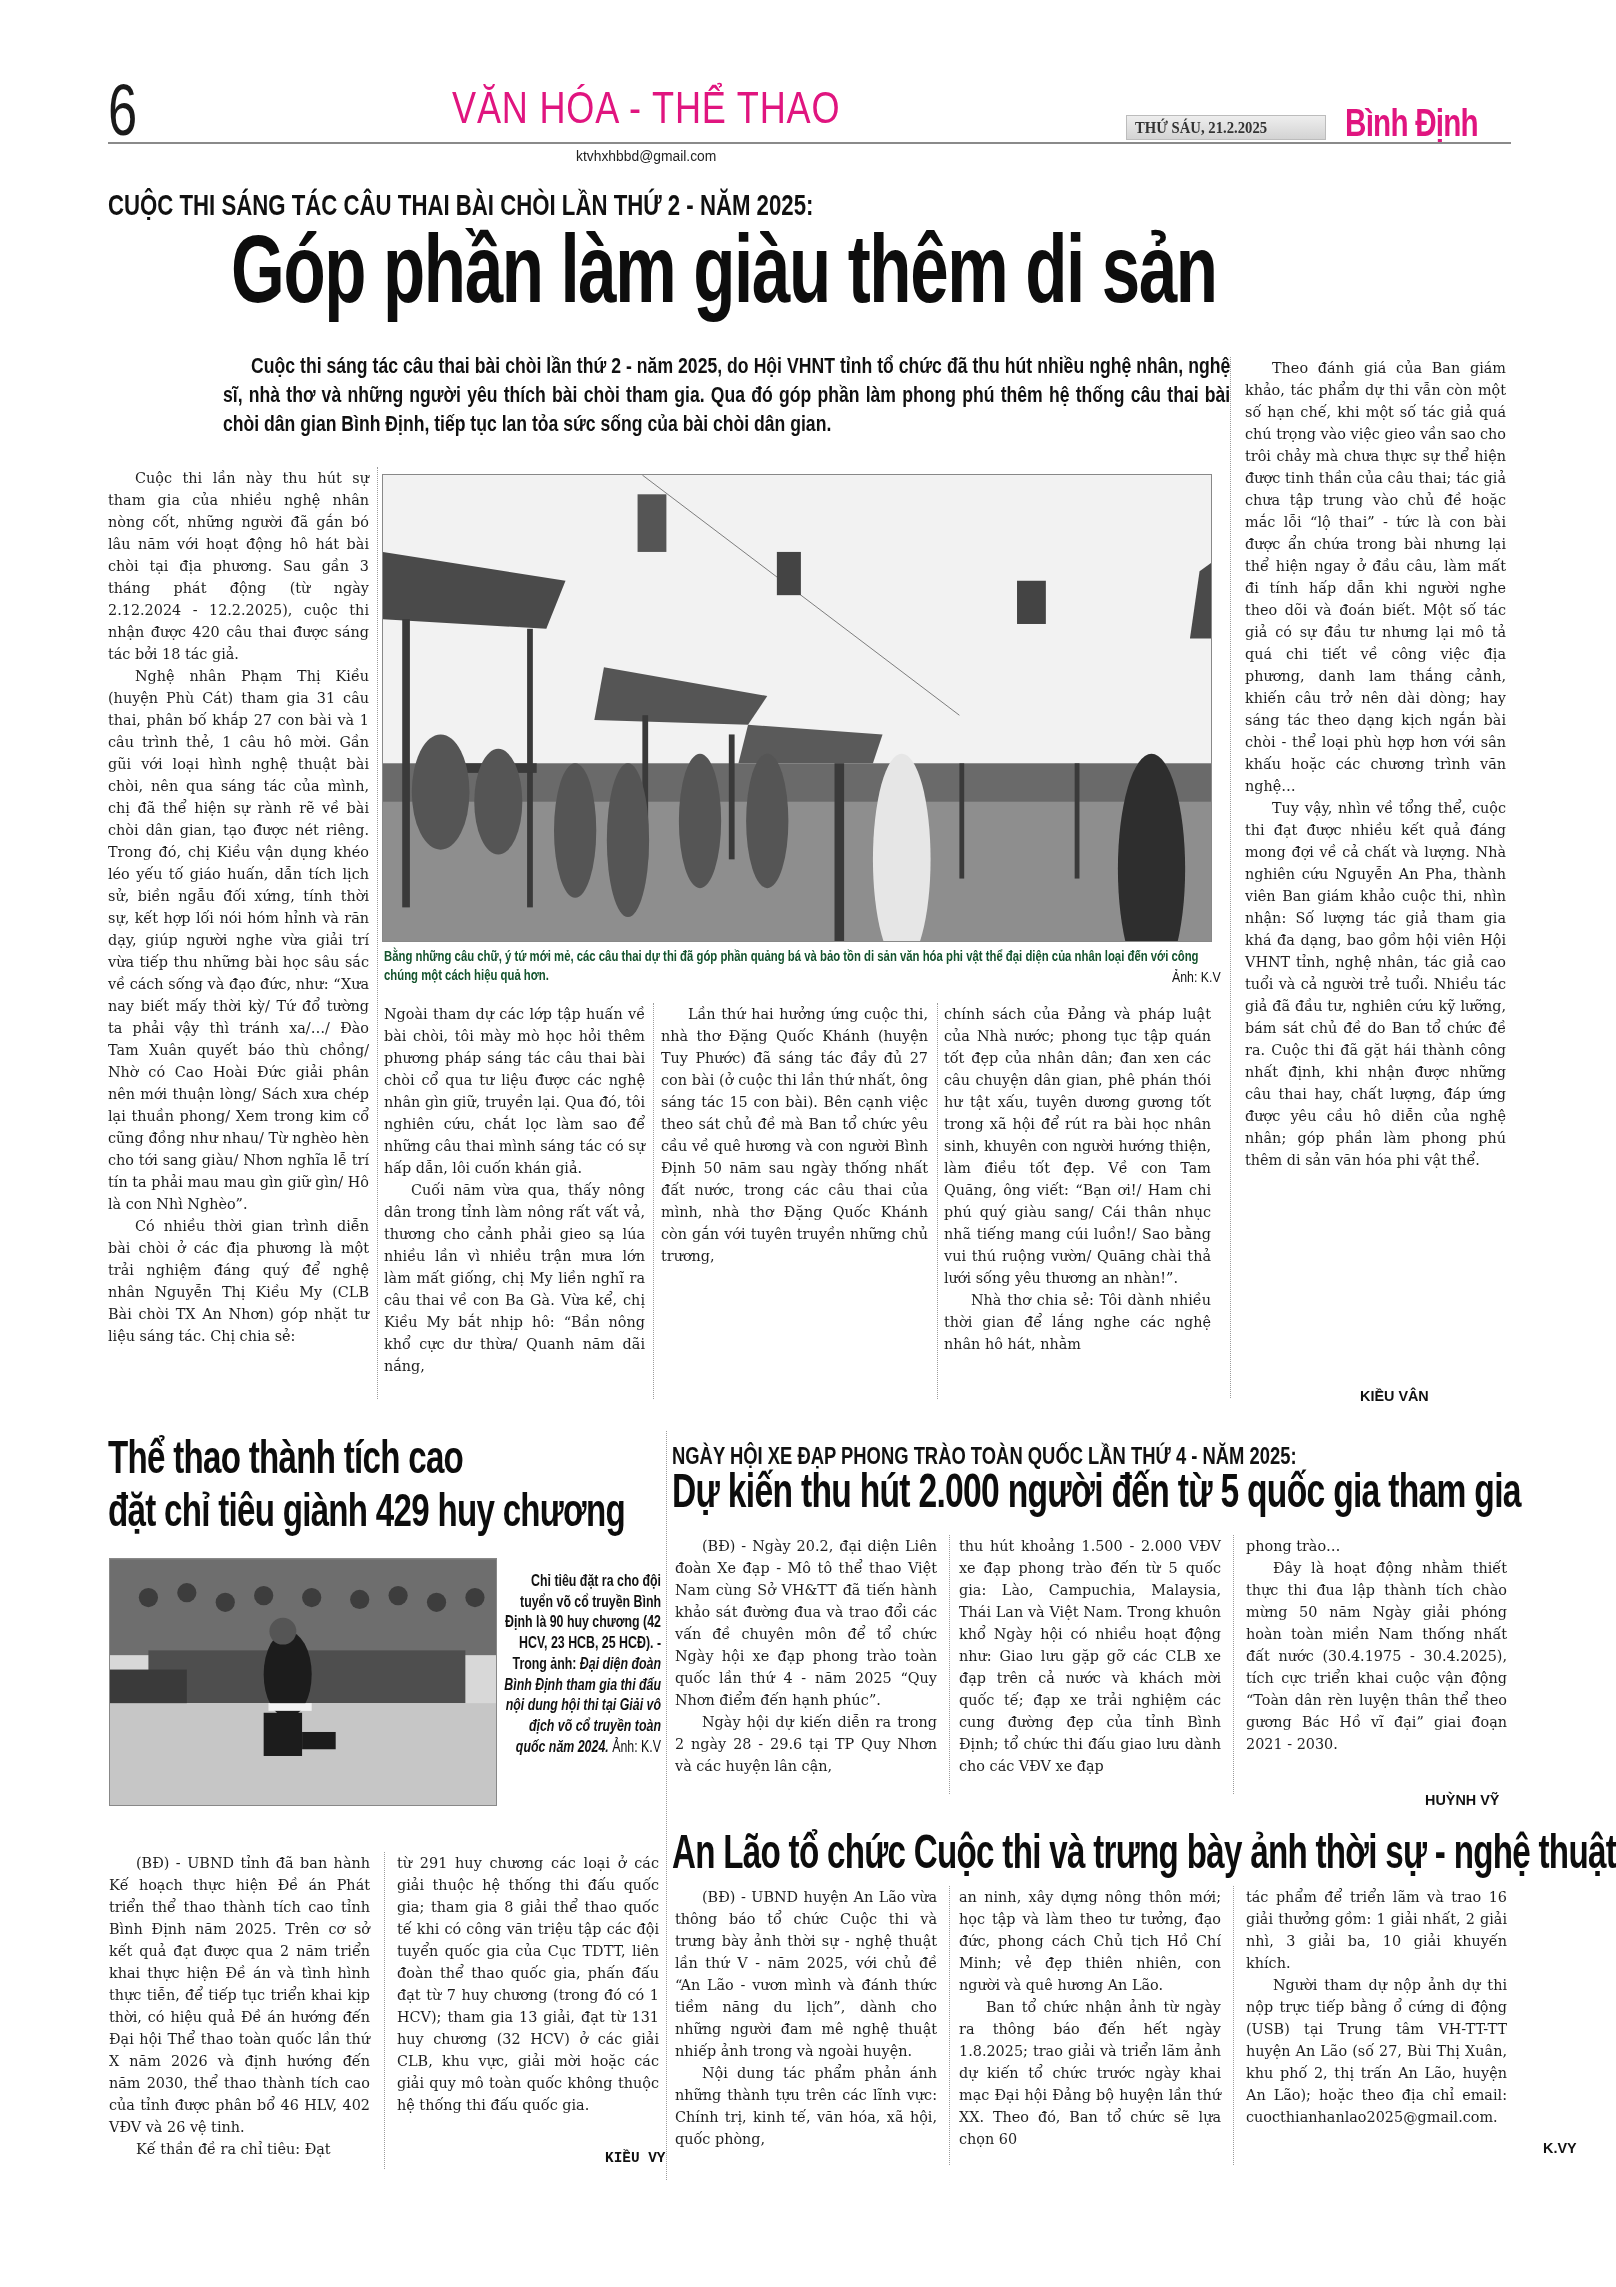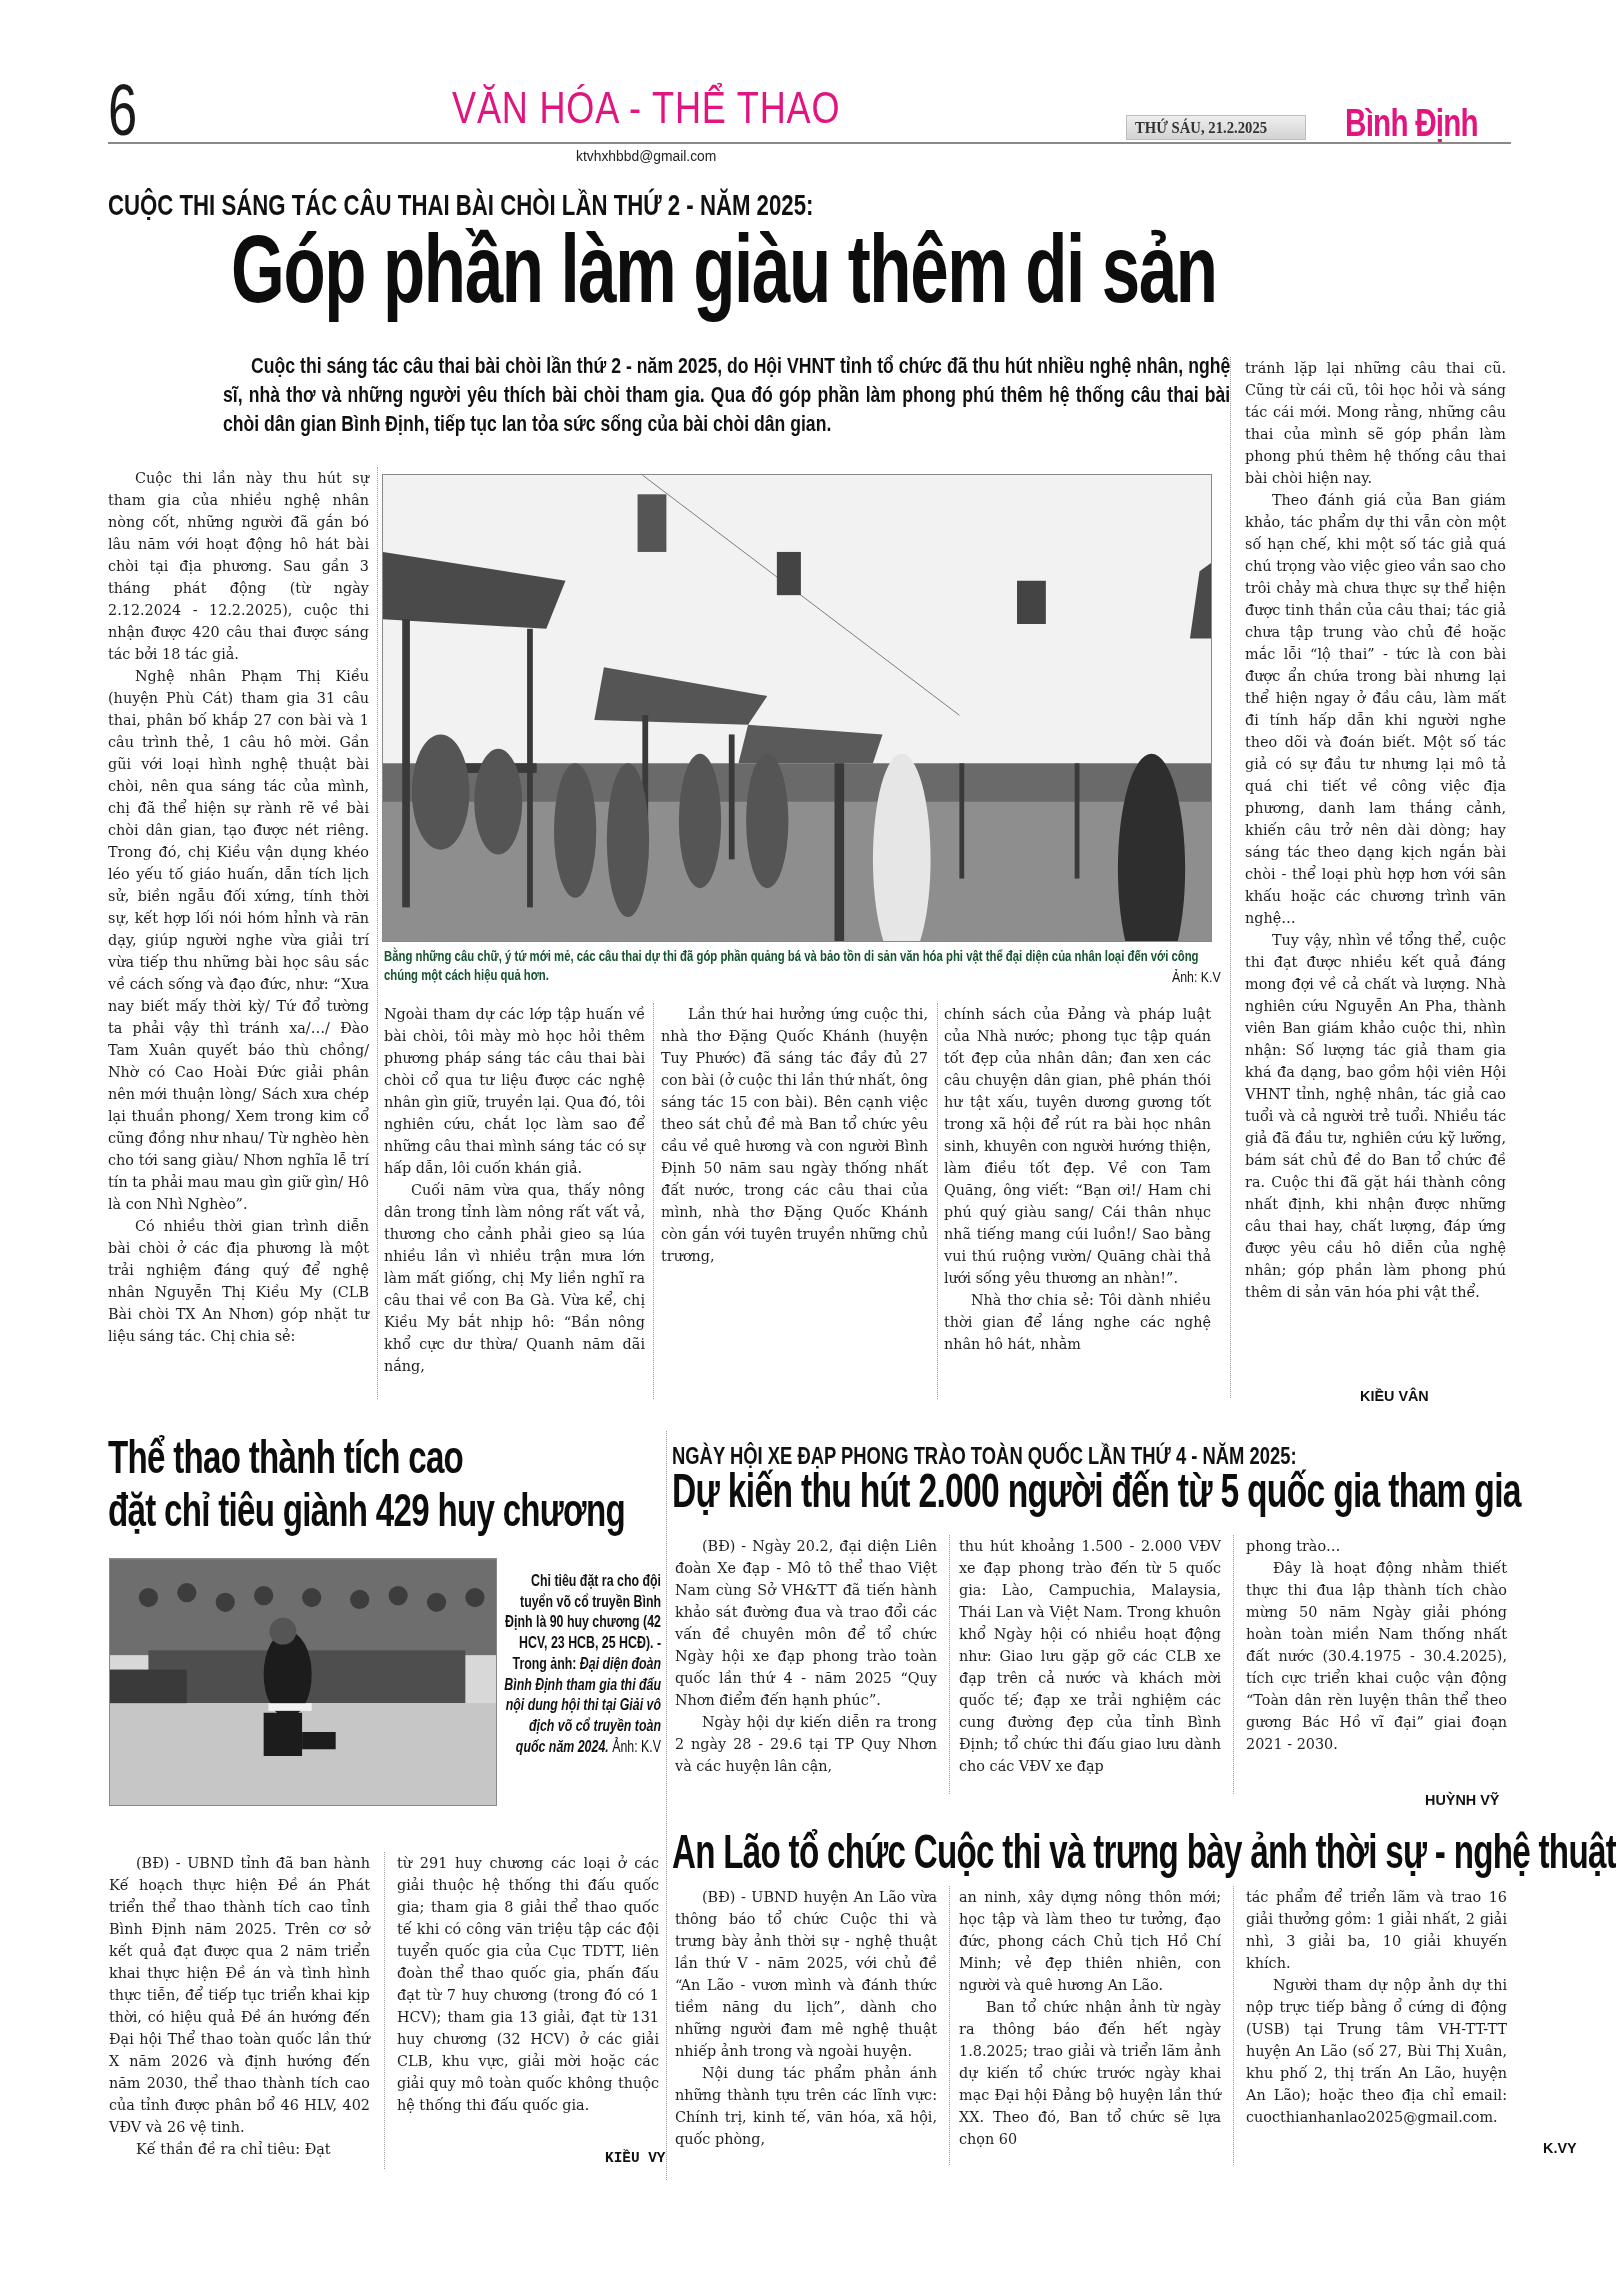--- a/index.html
+++ b/index.html
@@ -4,21 +4,21 @@
 <style>
   * { box-sizing: border-box; margin: 0; padding: 0; }
   html, body { width: 1617px; height: 2287px; background: #ffffff; }
   body { position: relative; font-family: "DejaVu Serif", serif; color: #1a1a1a; overflow: hidden; }
 
   .abs { position: absolute; }
 
   
   .page-num { left: 108px; top: 73px; font-family: "Liberation Sans", sans-serif; font-size: 73px; font-weight: 300; color: #1a1a1a; line-height: 1; transform: scaleX(0.72); transform-origin: left top; }
   .section-title { left: 452px; top: 83px; font-family: "Liberation Sans", sans-serif; font-size: 44px; color: #e0157f; letter-spacing: 1px; transform: scaleX(0.82); transform-origin: left top; white-space: nowrap; }
-  .date-box { left: 1126px; top: 115px; width: 180px; height: 25px; background: linear-gradient(#eeeeee, #d3d3d3); border: 1px solid #bcbcbc; font-family: "Liberation Serif", serif; font-weight: bold; font-size: 17.3px; line-height: 23px; padding-left: 7.7px; color: #333; white-space: nowrap; }
+  .date-box { left: 1126px; top: 115px; width: 200px; height: 25px; background: linear-gradient(#eeeeee, #d3d3d3); border: 1px solid #bcbcbc; font-family: "Liberation Serif", serif; font-weight: bold; font-size: 17.3px; line-height: 23px; padding-left: 7.7px; color: #333; white-space: nowrap; }
   .date-box span { display: inline-block; transform: scaleX(0.85); transform-origin: left center; }
   .brand { left: 1345px; top: 102px; font-family: "Liberation Sans", sans-serif; font-weight: bold; font-size: 38px; color: #e0157f; white-space: nowrap; transform: scaleX(0.78); transform-origin: left top; letter-spacing: -1px; }
   .mast-rule { left: 108px; top: 142px; width: 1403px; height: 1.9px; background: #8a8a8a; }
   .email { left: 576px; top: 147px; font-family: "Liberation Sans", sans-serif; font-size: 15.4px; color: #222; transform: scaleX(0.9); transform-origin: left top; }
 
   
   .kicker { font-family: "Liberation Sans", sans-serif; font-weight: bold; color: #111; white-space: nowrap; transform-origin: left top; }
   .kicker1 { left: 108px; top: 188px; font-size: 30px; transform: scaleX(0.74); }
   .headline1 { left: 231px; top: 219px; font-family: "Liberation Sans", sans-serif; font-weight: bold; font-size: 96px; line-height: 1.05; color: #0d0d0d; white-space: nowrap; transform: scaleX(0.72); transform-origin: left top; letter-spacing: -1.9px; }
   .lead { left: 223px; top: 351px; width: 1007px; font-family: "Liberation Sans", sans-serif; font-weight: bold; font-size: 22px; line-height: 29px; color: #111; }
@@ -138,21 +138,20 @@
   <p>Cuối năm vừa qua, thấy nông dân trong tỉnh làm nông rất vất vả, thương cho cảnh phải gieo sạ lúa nhiều lần vì nhiều trận mưa lớn làm mất giống, chị My liền nghĩ ra câu thai về con Ba Gà. Vừa kể, chị Kiều My bắt nhịp hô: “Bần nông khổ cực dư thừa/ Quanh năm dãi nắng,</p>
 </div>
 <div class="abs body-col col-a3">
   <p>Lần thứ hai hưởng ứng cuộc thi, nhà thơ Đặng Quốc Khánh (huyện Tuy Phước) đã sáng tác đầy đủ 27 con bài (ở cuộc thi lần thứ nhất, ông sáng tác 15 con bài). Bên cạnh việc theo sát chủ đề mà Ban tổ chức yêu cầu về quê hương và con người Bình Định 50 năm sau ngày thống nhất đất nước, trong các câu thai của mình, nhà thơ Đặng Quốc Khánh còn gắn với tuyên truyền những chủ trương,</p>
 </div>
 <div class="abs body-col col-a4">
   <p class="noind">chính sách của Đảng và pháp luật của Nhà nước; phong tục tập quán tốt đẹp của nhân dân; đan xen các câu chuyện dân gian, phê phán thói hư tật xấu, tuyên dương gương tốt trong xã hội để rút ra bài học nhân sinh, khuyên con người hướng thiện, làm điều tốt đẹp. Về con Tam Quăng, ông viết: “Bạn ơi!/ Ham chi phú quý giàu sang/ Cái thân nhục nhã tiếng mang cúi luồn!/ Sao bằng vui thú ruộng vườn/ Quăng chài thả lưới sống yêu thương an nhàn!”.</p>
   <p>Nhà thơ chia sẻ: Tôi dành nhiều thời gian để lắng nghe các nghệ nhân hô hát, nhằm</p>
 </div>
 <div class="abs body-col col-a5">
-  <p class="noind">tránh lặp lại những câu thai cũ. Cũng từ cái cũ, tôi học hỏi và sáng tác cái mới. Mong rằng, những câu thai của mình sẽ góp phần làm phong phú thêm hệ thống câu thai bài chòi hiện nay.</p>
   <p>Theo đánh giá của Ban giám khảo, tác phẩm dự thi vẫn còn một số hạn chế, khi một số tác giả quá chú trọng vào việc gieo vần sao cho trôi chảy mà chưa thực sự thể hiện được tinh thần của câu thai; tác giả chưa tập trung vào chủ đề hoặc mắc lỗi “lộ thai” - tức là con bài được ẩn chứa trong bài nhưng lại thể hiện ngay ở đầu câu, làm mất đi tính hấp dẫn khi người nghe theo dõi và đoán biết. Một số tác giả có sự đầu tư nhưng lại mô tả quá chi tiết về công việc địa phương, danh lam thắng cảnh, khiến câu trở nên dài dòng; hay sáng tác theo dạng kịch ngắn bài chòi - thể loại phù hợp hơn với sân khấu hoặc các chương trình văn nghệ…</p>
   <p>Tuy vậy, nhìn về tổng thể, cuộc thi đạt được nhiều kết quả đáng mong đợi về cả chất và lượng. Nhà nghiên cứu Nguyễn An Pha, thành viên Ban giám khảo cuộc thi, nhìn nhận: Số lượng tác giả tham gia khá đa dạng, bao gồm hội viên Hội VHNT tỉnh, nghệ nhân, tác giả cao tuổi và cả người trẻ tuổi. Nhiều tác giả đã đầu tư, nghiên cứu kỹ lưỡng, bám sát chủ đề do Ban tổ chức đề ra. Cuộc thi đã gặt hái thành công nhất định, khi nhận được những câu thai hay, chất lượng, đáp ứng được yêu cầu hô diễn của nghệ nhân; góp phần làm phong phú thêm di sản văn hóa phi vật thể.</p>
 </div>
 <div class="abs byline byline1">KIỀU VÂN</div>
 
 <div class="abs vrule" style="left:377px; top:467px; height:932px;"></div>
 <div class="abs vrule" style="left:653px; top:1003px; height:396px;"></div>
 <div class="abs vrule" style="left:937px; top:1003px; height:396px;"></div>
 <div class="abs vrule" style="left:1230px; top:357px; height:1041px;"></div>
 <div class="abs vrule" style="left:666px; top:1431px; height:749px;"></div>

